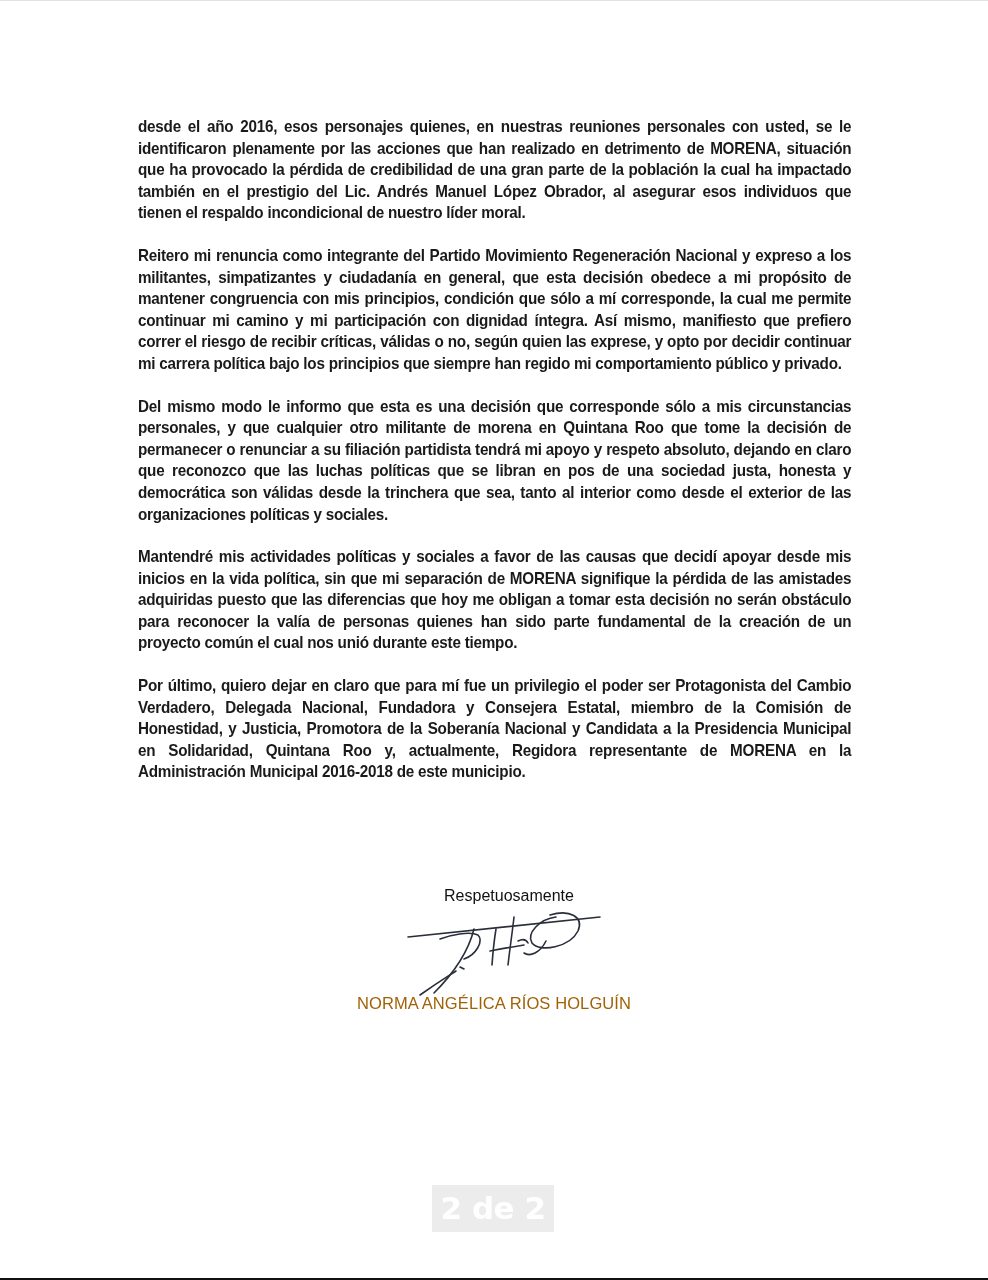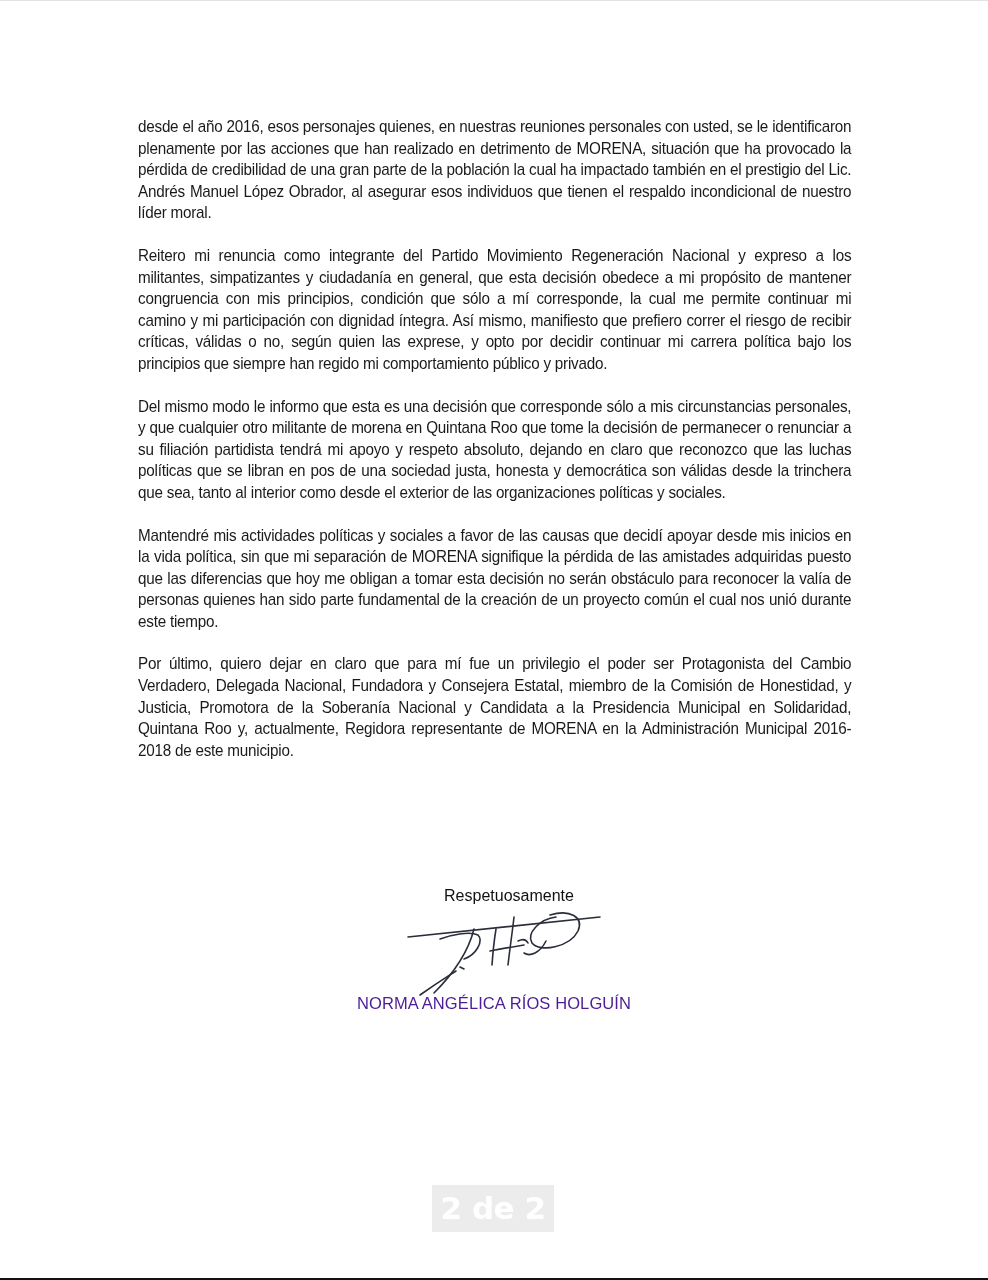--- a/index.html
+++ b/index.html
@@ -19,20 +19,21 @@
       position: absolute;
       left: 0; top: 0;
       width: 988px; height: 1px;
       background: #e2e2e2;
     }
     .page-body {
       position: absolute;
       left: 138px;
       top: 116px;
       width: 713px;
+      font-weight: bold;
     }
     .para {
       margin: 0 0 21px 0;
       font-size: 16.4px;
       line-height: 21.6px;
       text-align: justify;
       letter-spacing: -0.25px;
       word-spacing: 0px;
       transform: scaleX(0.93);
       transform-origin: left top;
@@ -59,21 +60,21 @@
       height: 105px;
     }
     .signer-name {
       position: absolute;
       left: 0;
       width: 988px;
       top: 994px;
       text-align: center;
       font-size: 16.5px;
       letter-spacing: 0.1px;
-      color: #4c1d95;
+      color: #a16207;
     }
     .signer-name span {
       position: relative;
       left: 0px;
     }
     .page-indicator {
       position: absolute;
       left: 432px;
       top: 1185px;
       width: 122px;

